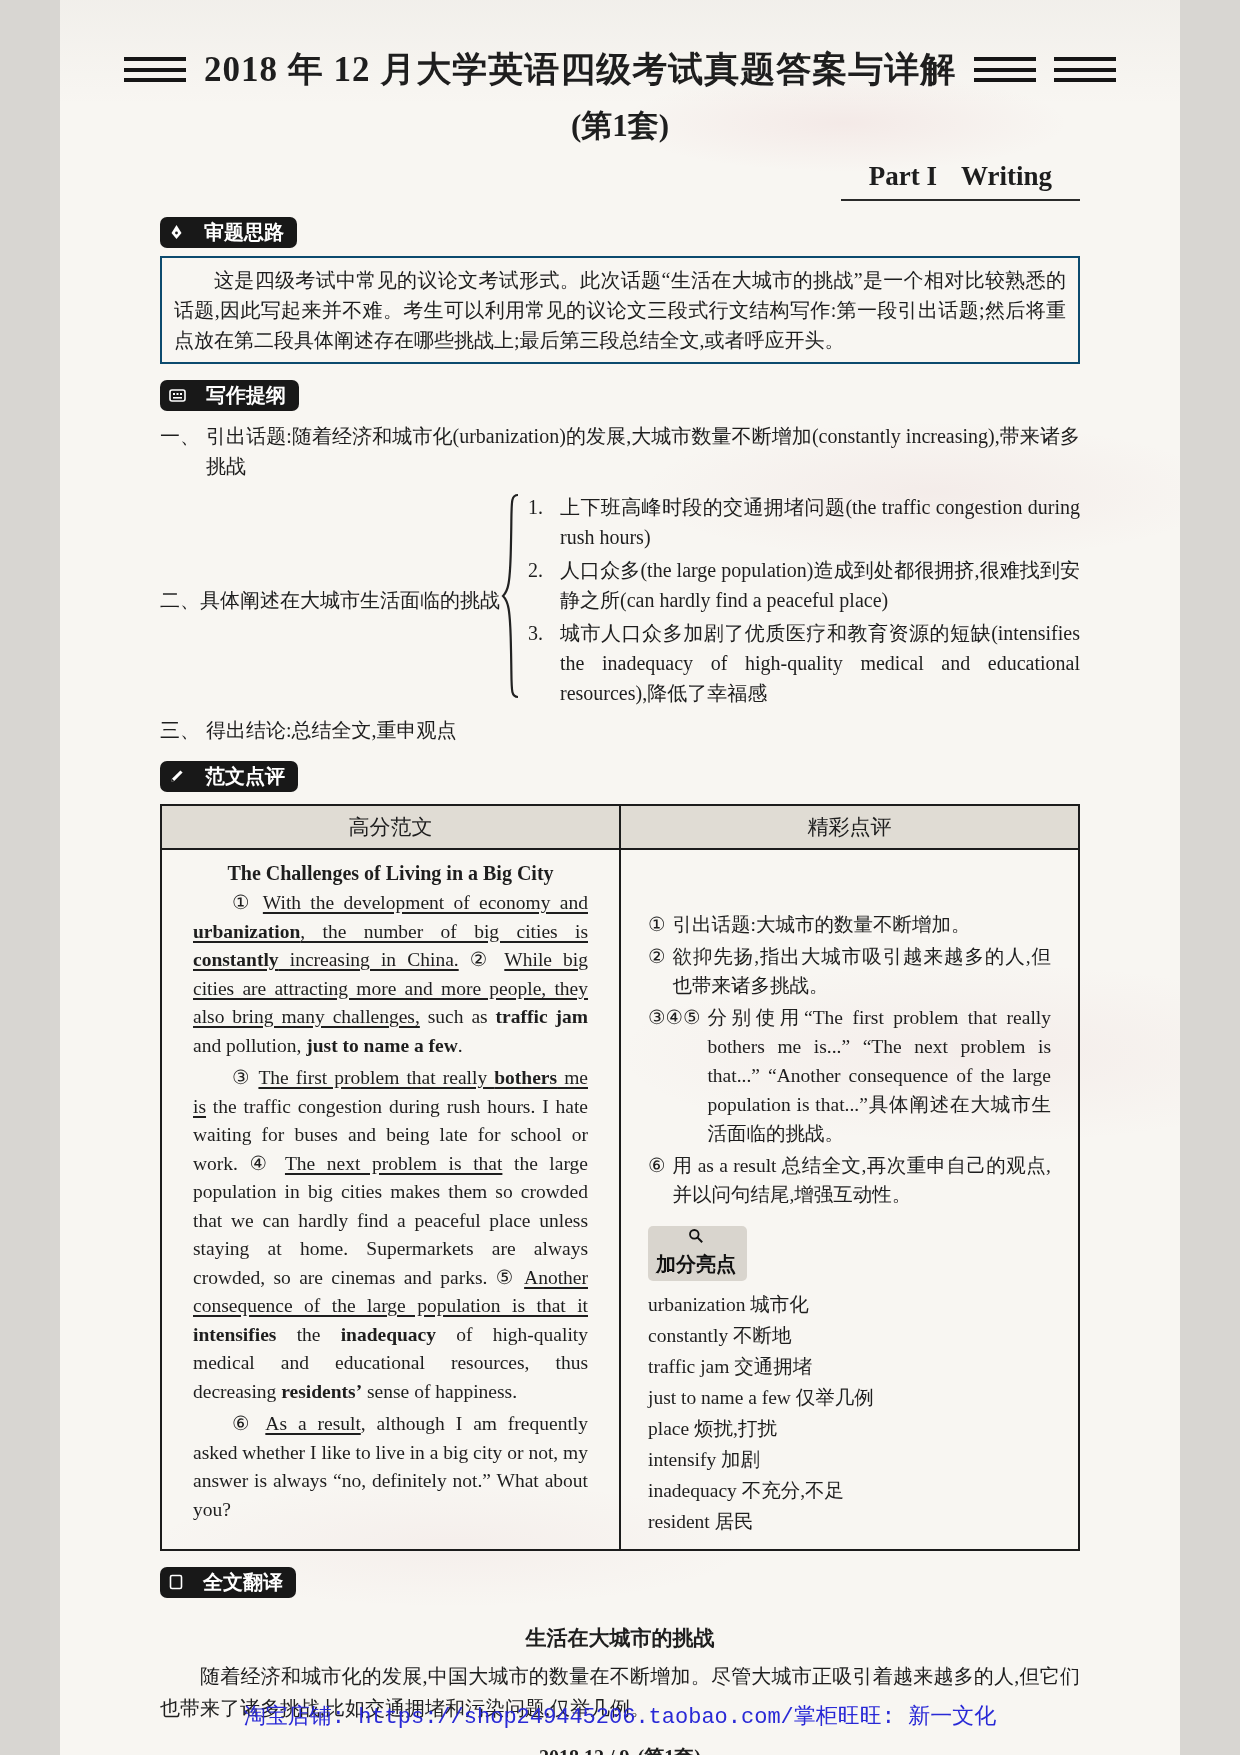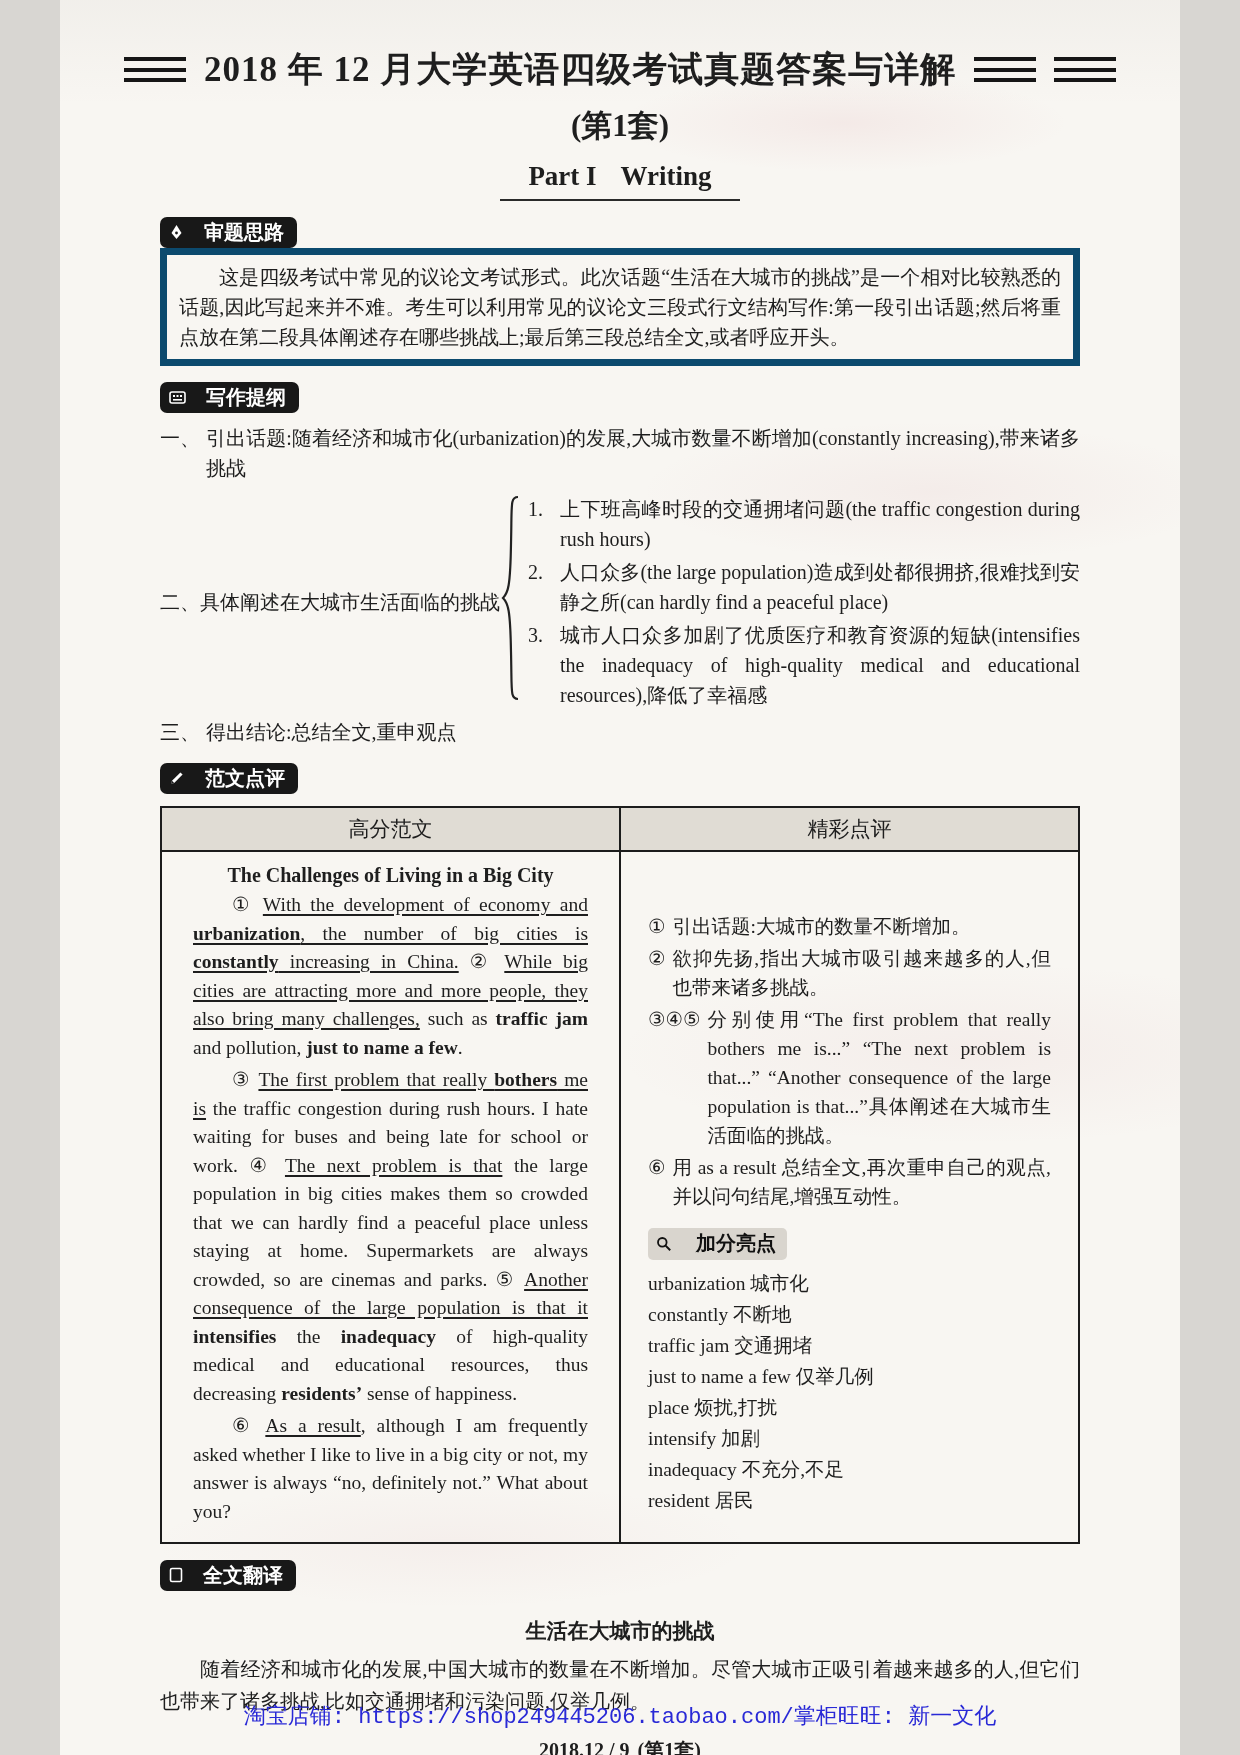--- a/index.html
+++ b/index.html
@@ -18,36 +18,36 @@
       linear-gradient(180deg, rgba(120,110,100,.05), rgba(0,0,0,0) 6%);
   }
   .content{position:relative;padding:46px 100px 0 100px;}
 
   
   .title-row{display:flex;align-items:center;justify-content:center;gap:18px;}
   .tri{width:62px;height:17px;border-top:4px solid #161616;border-bottom:4px solid #161616;position:relative;flex:0 0 auto;}
   .tri::after{content:"";position:absolute;left:0;right:0;top:50%;transform:translateY(-50%);height:4px;background:#161616;}
   h1.page-title{margin:0;font-size:35px;font-weight:700;letter-spacing:1px;white-space:nowrap;}
   .set-label{text-align:center;font-size:31px;font-weight:700;margin-top:12px;}
-  .part-title-wrap{text-align:center;margin-top:14px;}
+  .part-title-wrap{text-align:right;margin-top:14px;}
   .part-title{display:inline-block;border-bottom:2px solid #2a2a2a;padding:0 28px 7px;font-size:27px;font-weight:700;}
   .part-gap{margin-left:24px;}
 
   
   .badge{display:inline-flex;align-items:center;gap:20px;background:#181818;color:#fff;
     font-family:"Liberation Sans", sans-serif;font-weight:700;font-size:20px;
     padding:3px 13px 4px 9px;border-radius:7px;line-height:1.2;}
   .badge svg{display:block;flex:0 0 auto;}
   .badge-row{margin-top:16px;}
-  .hl-badge{display:inline-flex;align-items:center;gap:24px;background:#d9d5ce;color:#111;
+  .hl-badge{display:inline-flex;align-items:center;gap:7px;background:#d9d5ce;color:#111;
     font-family:"Liberation Sans", sans-serif;font-weight:700;font-size:20px;
-    padding:2px 11px 3px 8px;border-radius:5px;margin:14px 0 8px;}
-
-  
-  .analysis-box{border:7px solid #0c4a6e;padding:7px 12px;}
+    padding:2px 11px 3px 8px;border-radius:5px;margin:14px 0 8px;flex-direction:column;}
+
+  
+  .analysis-box{border:2px solid #0c4a6e;margin-top:8px;padding:7px 12px;}
   .analysis-box p{margin:0;font-size:20px;line-height:30px;text-indent:2em;text-align:justify;}
 
   
   .outline{margin-top:10px;font-size:20px;line-height:30px;}
   .o-row{display:flex;margin-top:4px;}
   .o-num{flex:0 0 46px;}
   .o-text{flex:1;text-align:justify;}
   .brace-row{display:flex;align-items:center;margin:8px 0 2px;}
   .brace-label{flex:0 0 340px;}
   .brace-wrap{flex:0 0 auto;margin-right:8px;}

